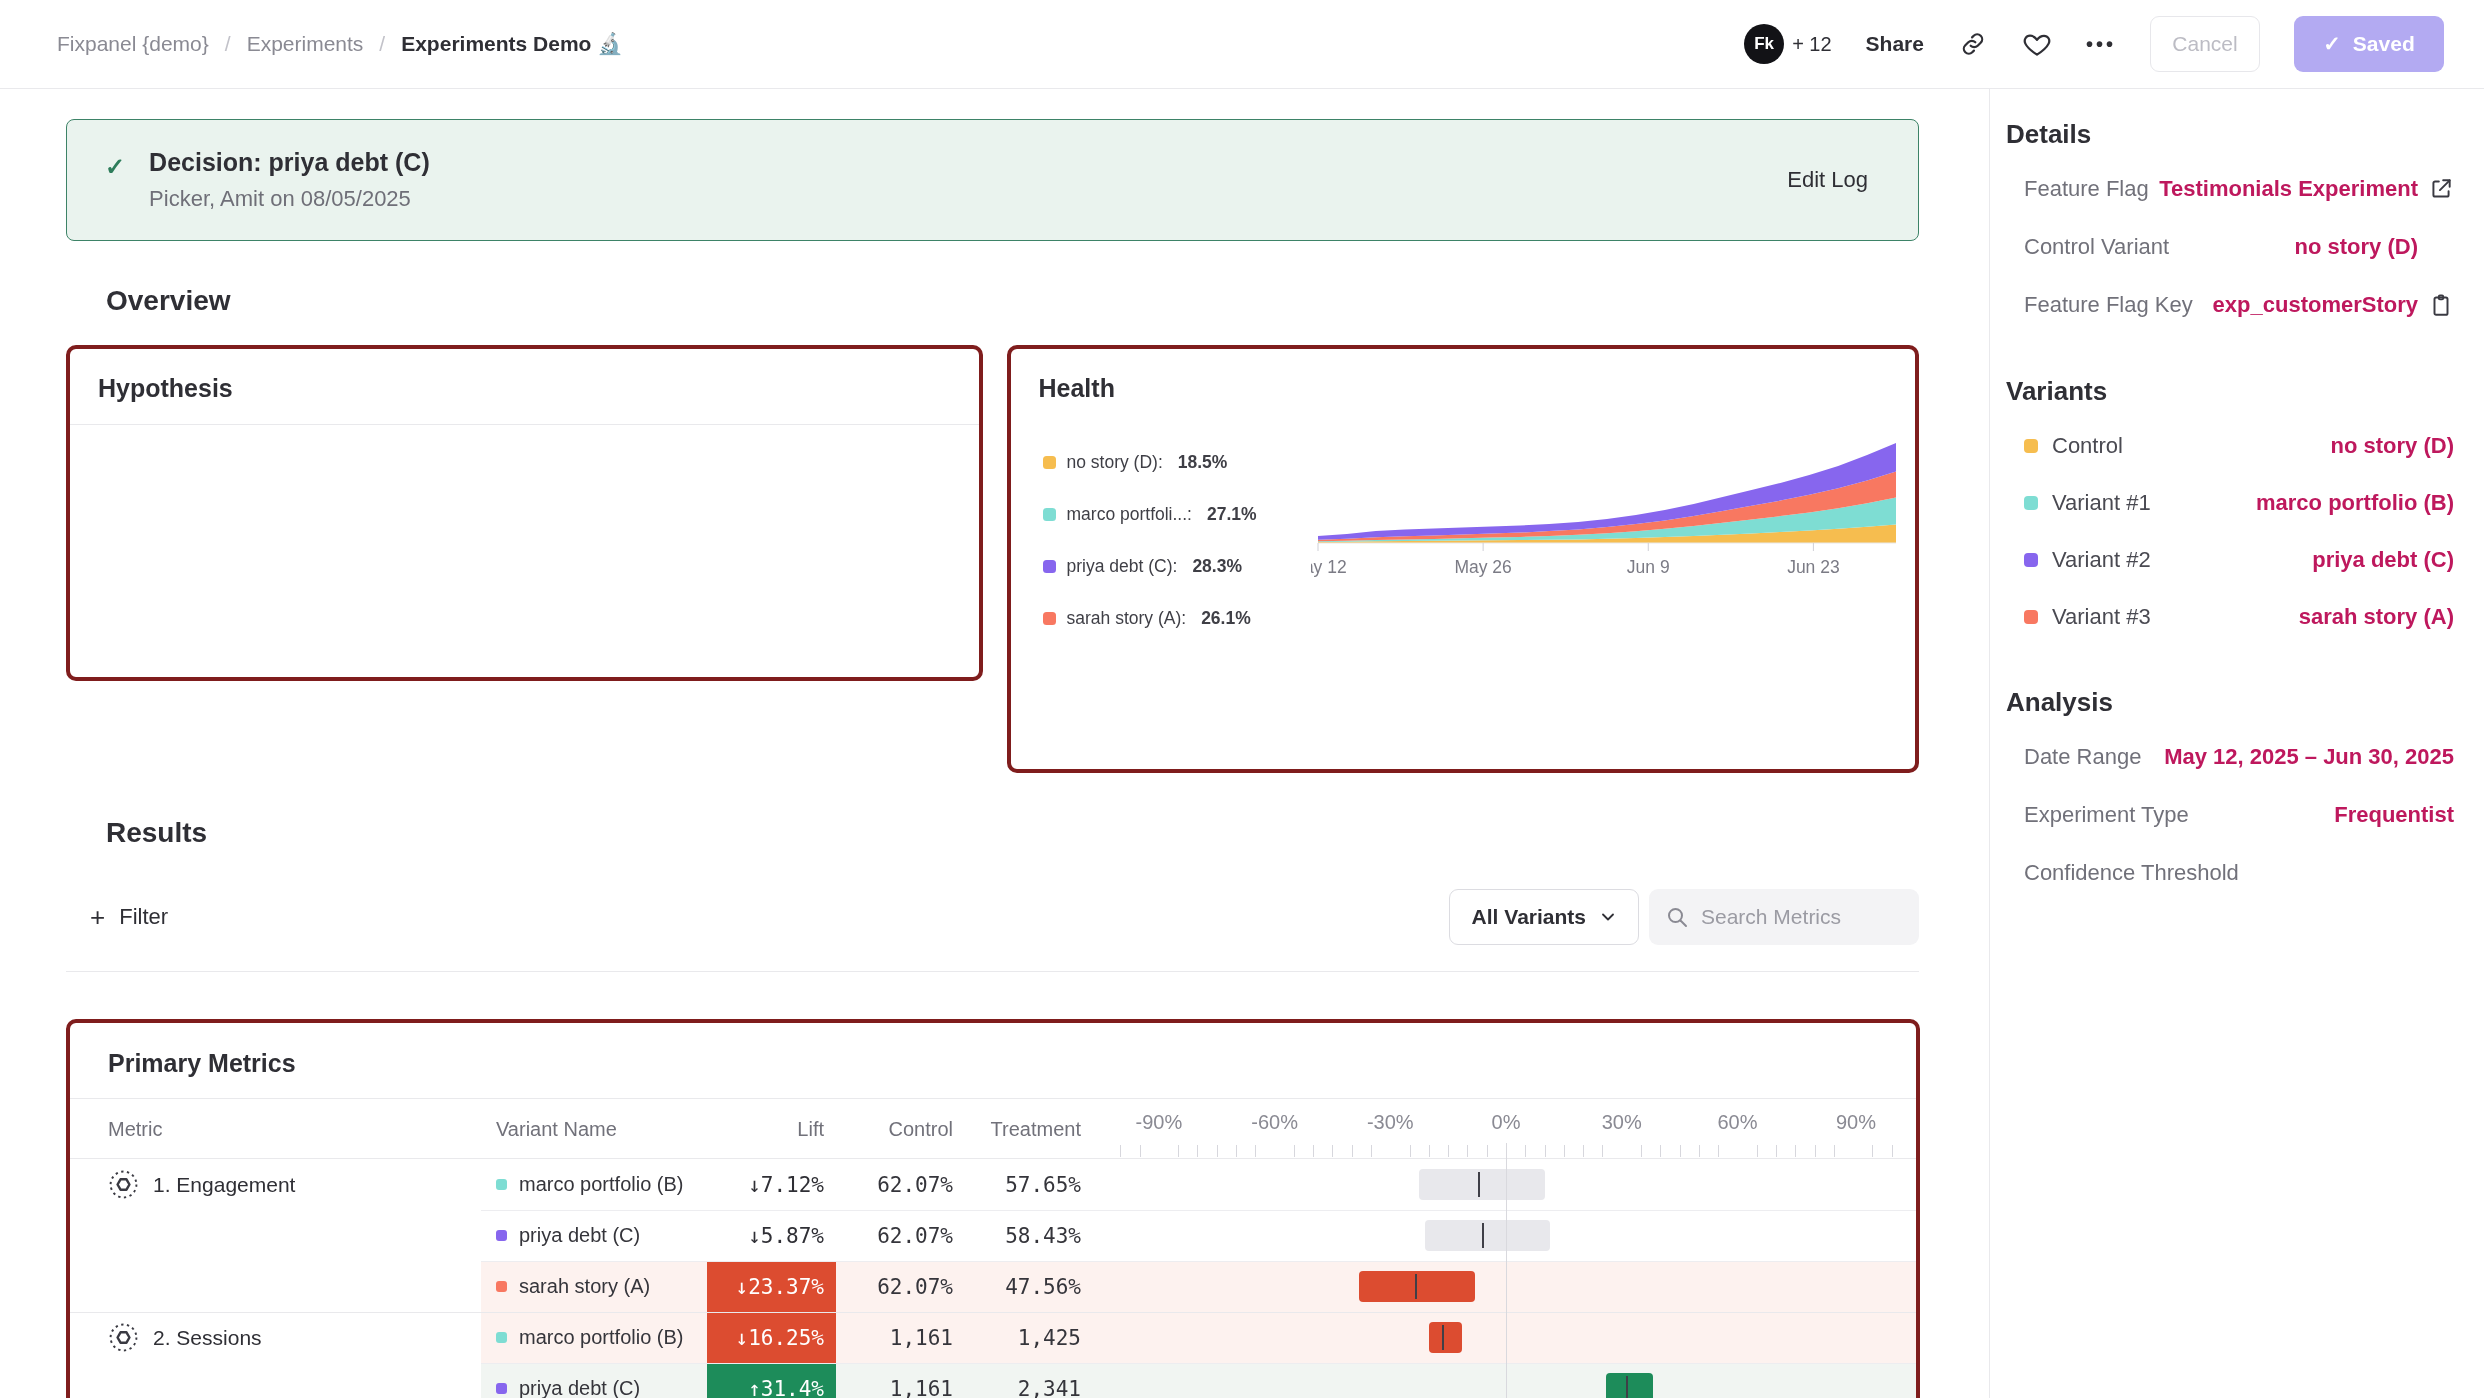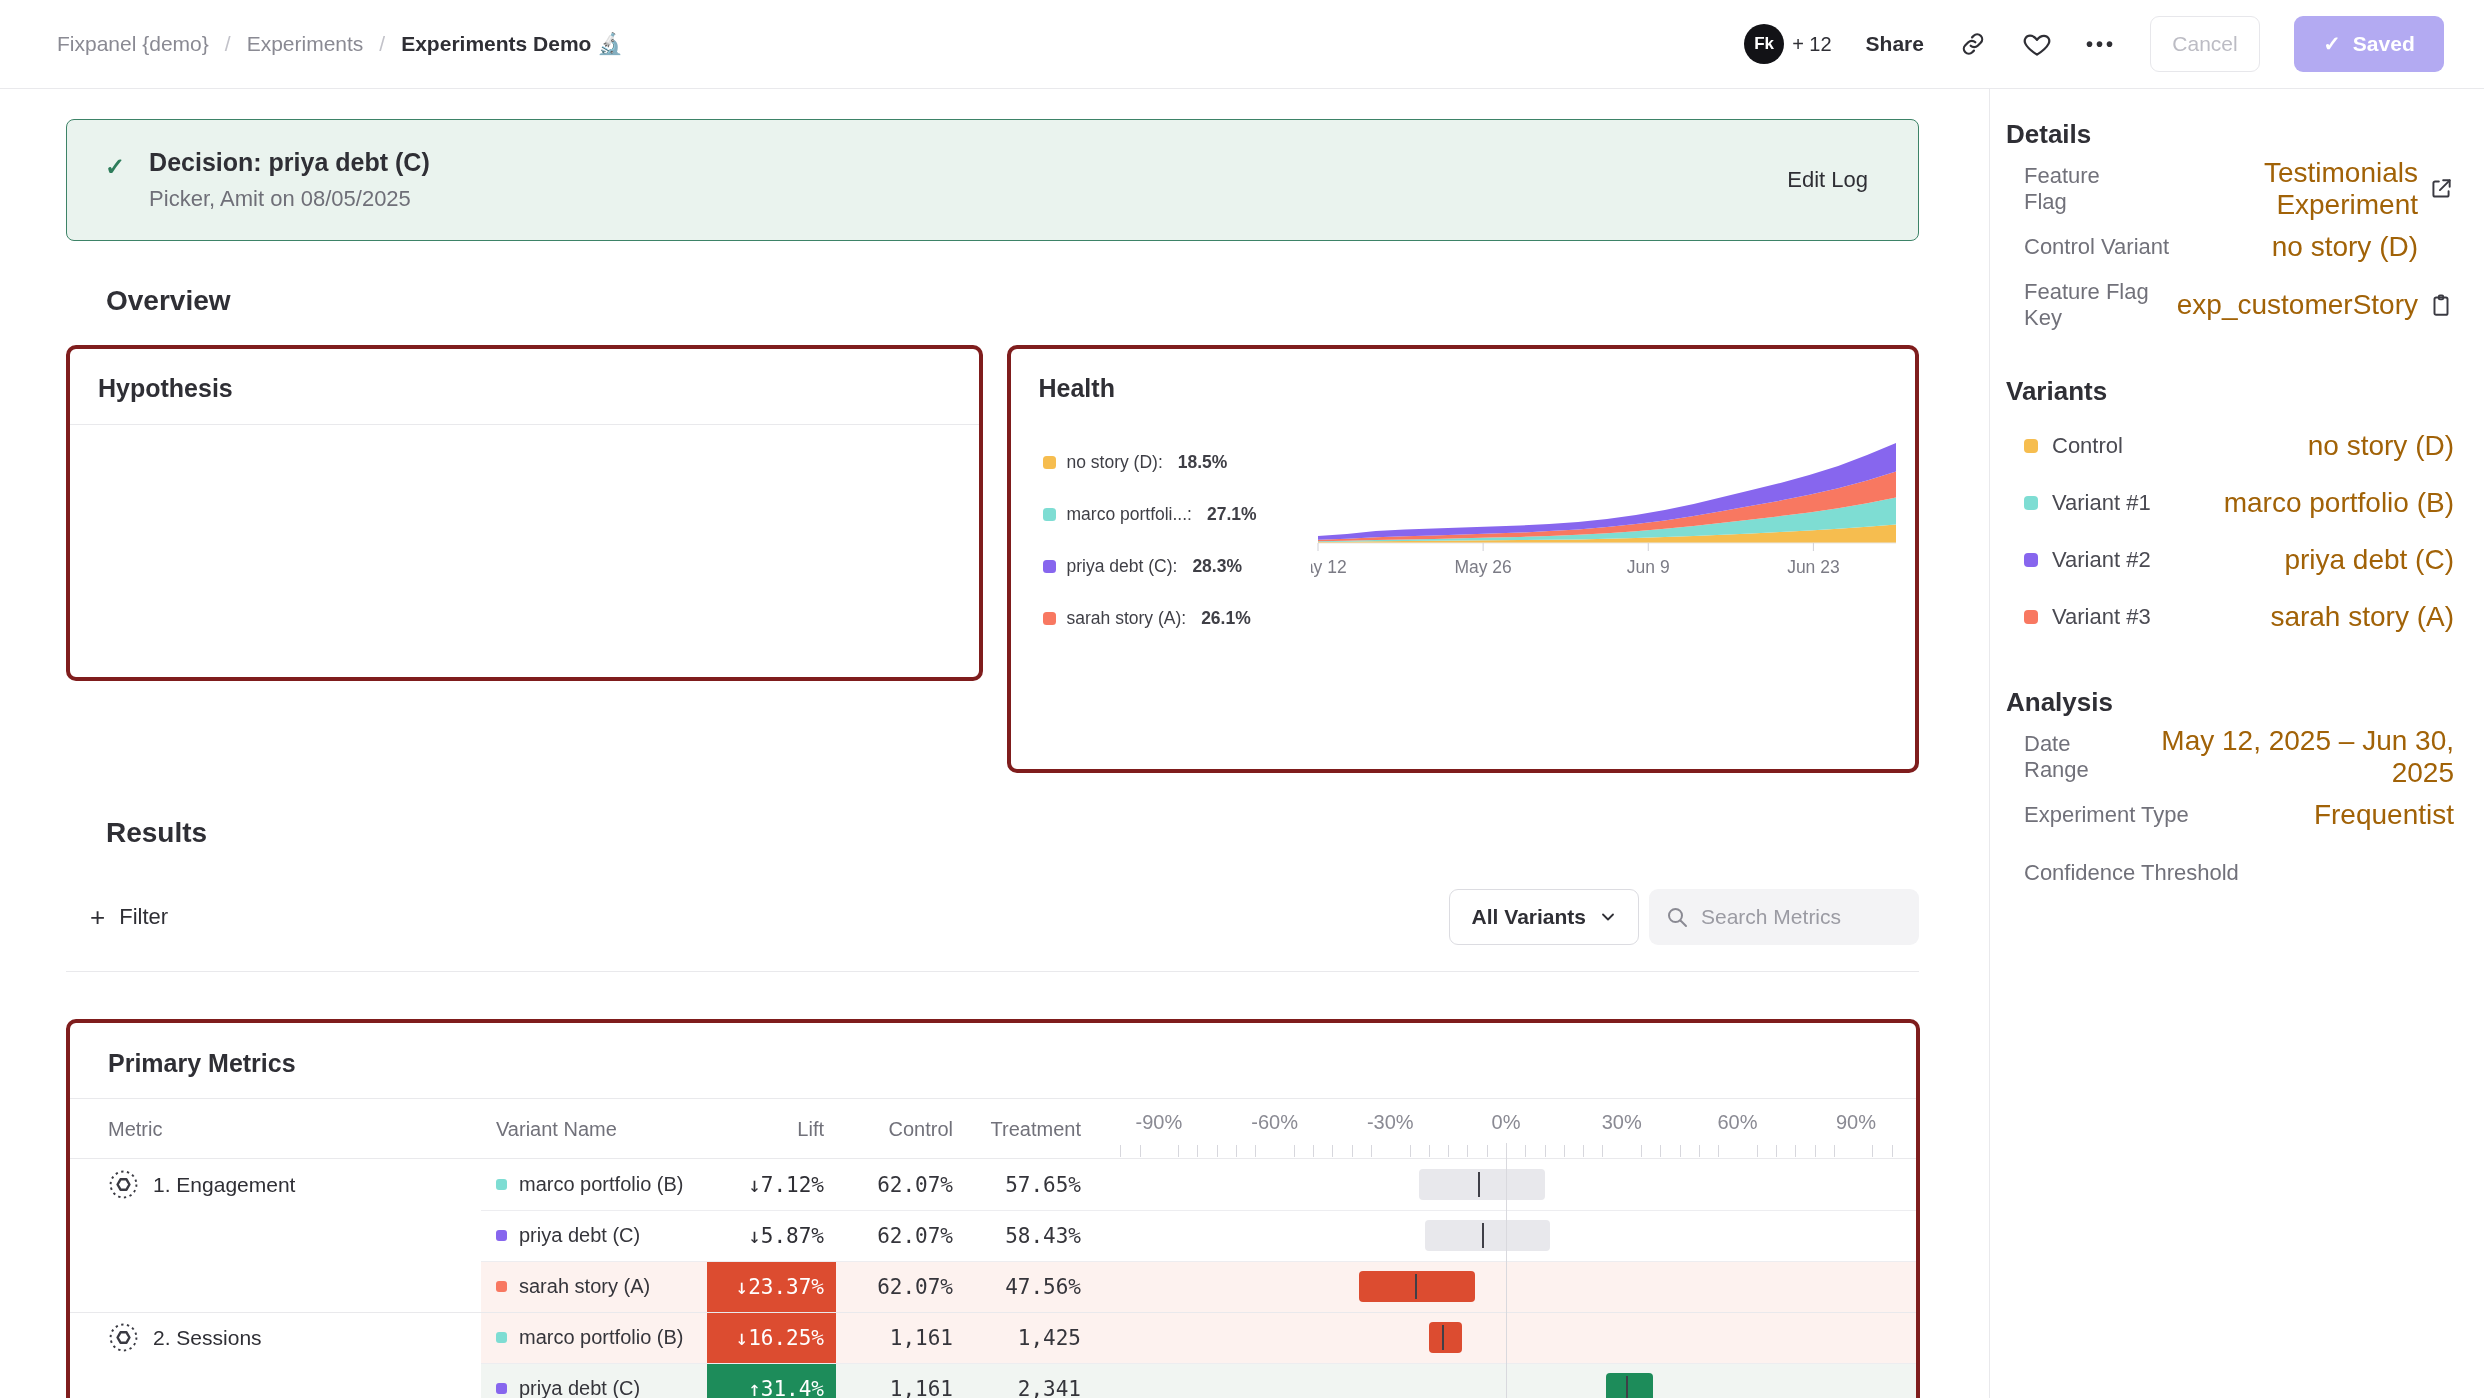--- a/index.html
+++ b/index.html
@@ -107,21 +107,21 @@
   .zero-line { position:absolute; left:1436px; top:44px; height:322px; width:1px; background:#d9d9de; z-index:5; }
 
   .add-row { height:44px; border-top:1px solid #e9e9ec; display:flex; align-items:center; gap:14px;
     padding-left:40px; font-size:22px; font-weight:500; cursor:pointer; }
 
   
   .sb-heading { font-size:26px; font-weight:700; margin-top:30px; margin-bottom:10px; }
   .sb-heading.later { margin-top:42px; }
   .sb-row { height:58px; display:flex; align-items:center; padding-left:18px; }
   .sb-label { font-size:22px; color:#71717a; }
-  .sb-val { margin-left:auto; font-size:28px; font-weight:400; color:#a16207; text-align:right; }
+  .sb-val { margin-left:auto; font-size:22px; font-weight:700; color:#be185d; text-align:right; }
   .sb-icon-slot { width:36px; display:flex; justify-content:flex-end; flex:none; }
   .sb-icon { width:26px; height:26px; color:#3a3a42; cursor:pointer; }
   .vr-row { height:57px; display:flex; align-items:center; padding-left:18px; gap:14px; }
   .vr-swatch { width:14px; height:14px; border-radius:4px; flex:none; }
   .vr-label { font-size:22px; color:#4a4a52; }
   svg.icon { display:block; }
 </style>
 </head>
 <body>
 

